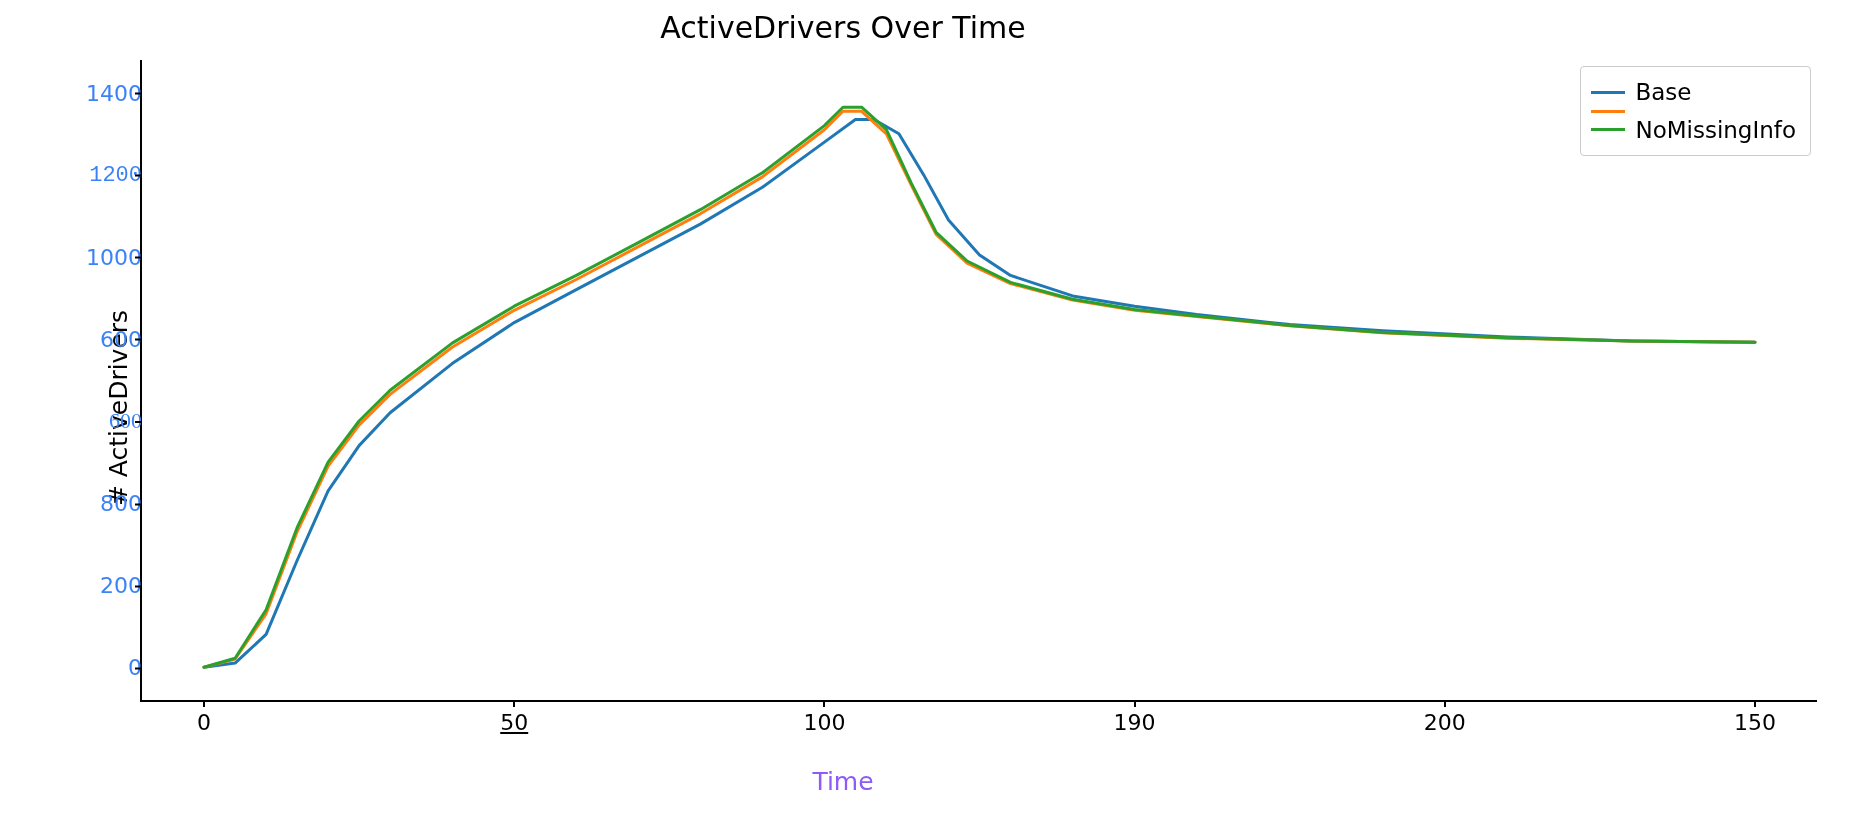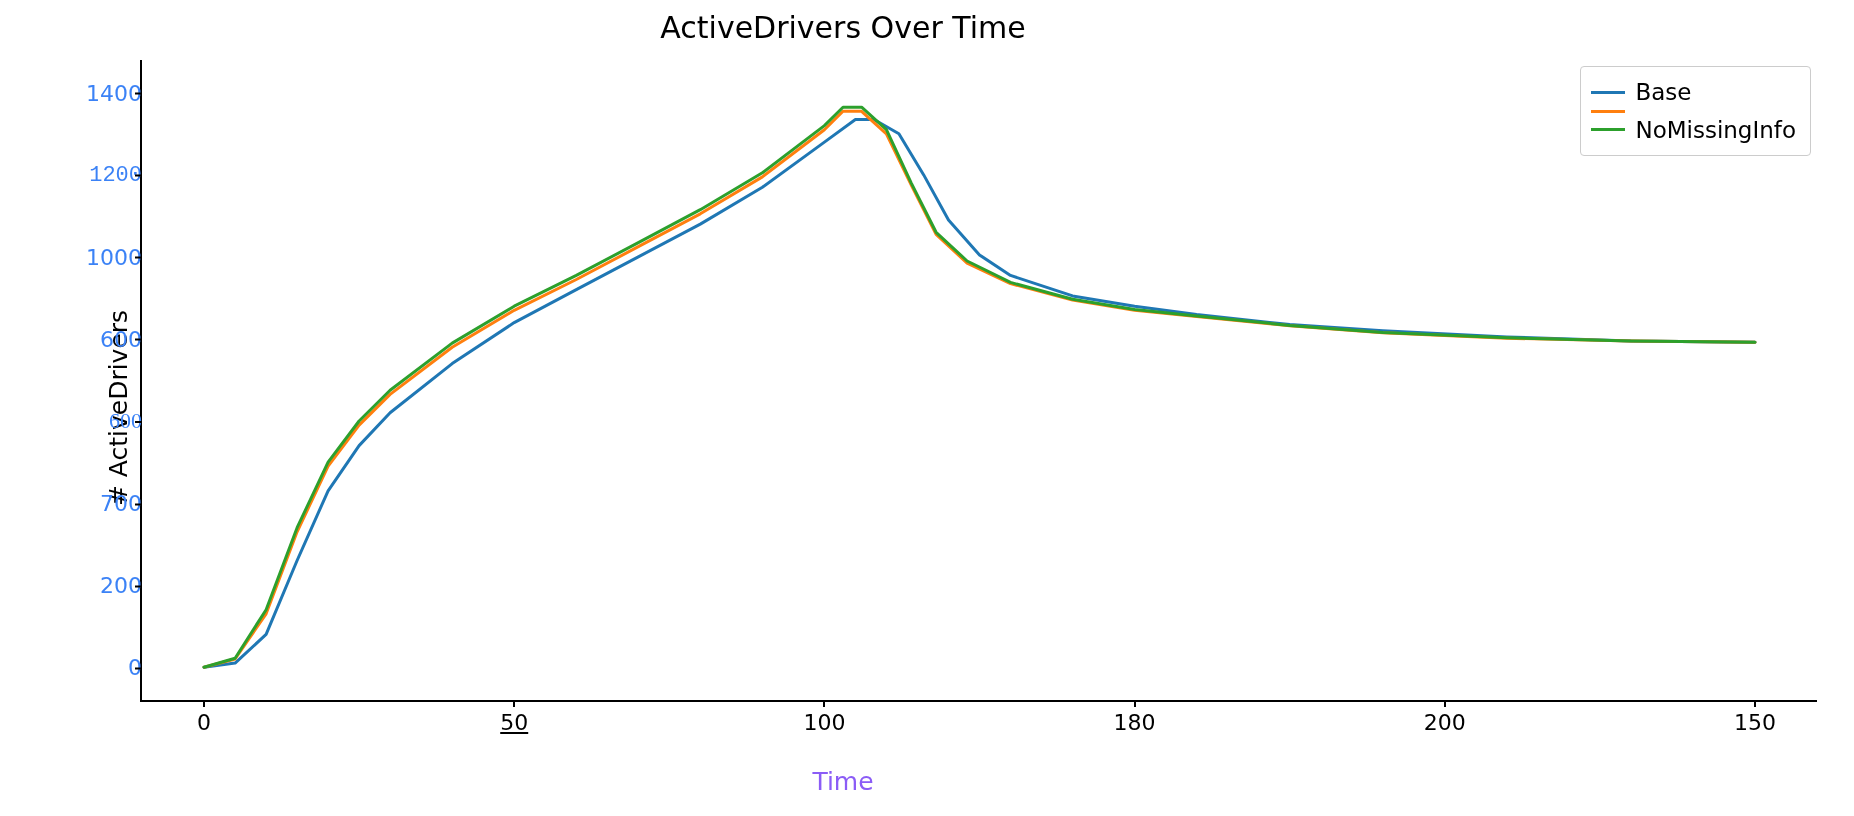--- a/index.html
+++ b/index.html
@@ -144,26 +144,26 @@
         <div class="legend-row">
           <div class="legend-swatch" style="background: rgb(255, 127, 14);"></div>
         </div>
         <div class="legend-row">
           <div class="legend-swatch" style="background: rgb(44, 160, 44);"></div>
           <span>NoMissingInfo</span>
         </div>
       </div>
   <div class="ytick" style="top: 607.179px;">0</div>
       <div class="ytick" style="top: 525.128px;">200</div>
-      <div class="ytick" style="top: 443.077px;">700</div>
+      <div class="ytick" style="top: 443.077px;">800</div>
       <div class="ytick" style="top: 361.026px; font-family: Liberation Serif, serif;">600</div>
       <div class="ytick" style="top: 278.974px;">600</div>
       <div class="ytick" style="top: 196.923px;">1000</div>
       <div class="ytick" style="top: 114.872px; font-family: Liberation Mono, monospace;">1200</div>
       <div class="ytick" style="top: 32.8205px;">1400</div>
       <div class="xtick" style="left: 62.037px;">0</div>
       <div class="xtick" style="left: 372.222px; text-decoration: underline;">50</div>
       <div class="xtick" style="left: 682.407px;">100</div>
-      <div class="xtick" style="left: 992.593px;">180</div>
+      <div class="xtick" style="left: 992.593px;">190</div>
       <div class="xtick" style="left: 1302.78px;">200</div>
       <div class="xtick" style="left: 1612.96px;">150</div>
     </div>
 </div>
 
 </body></html>

